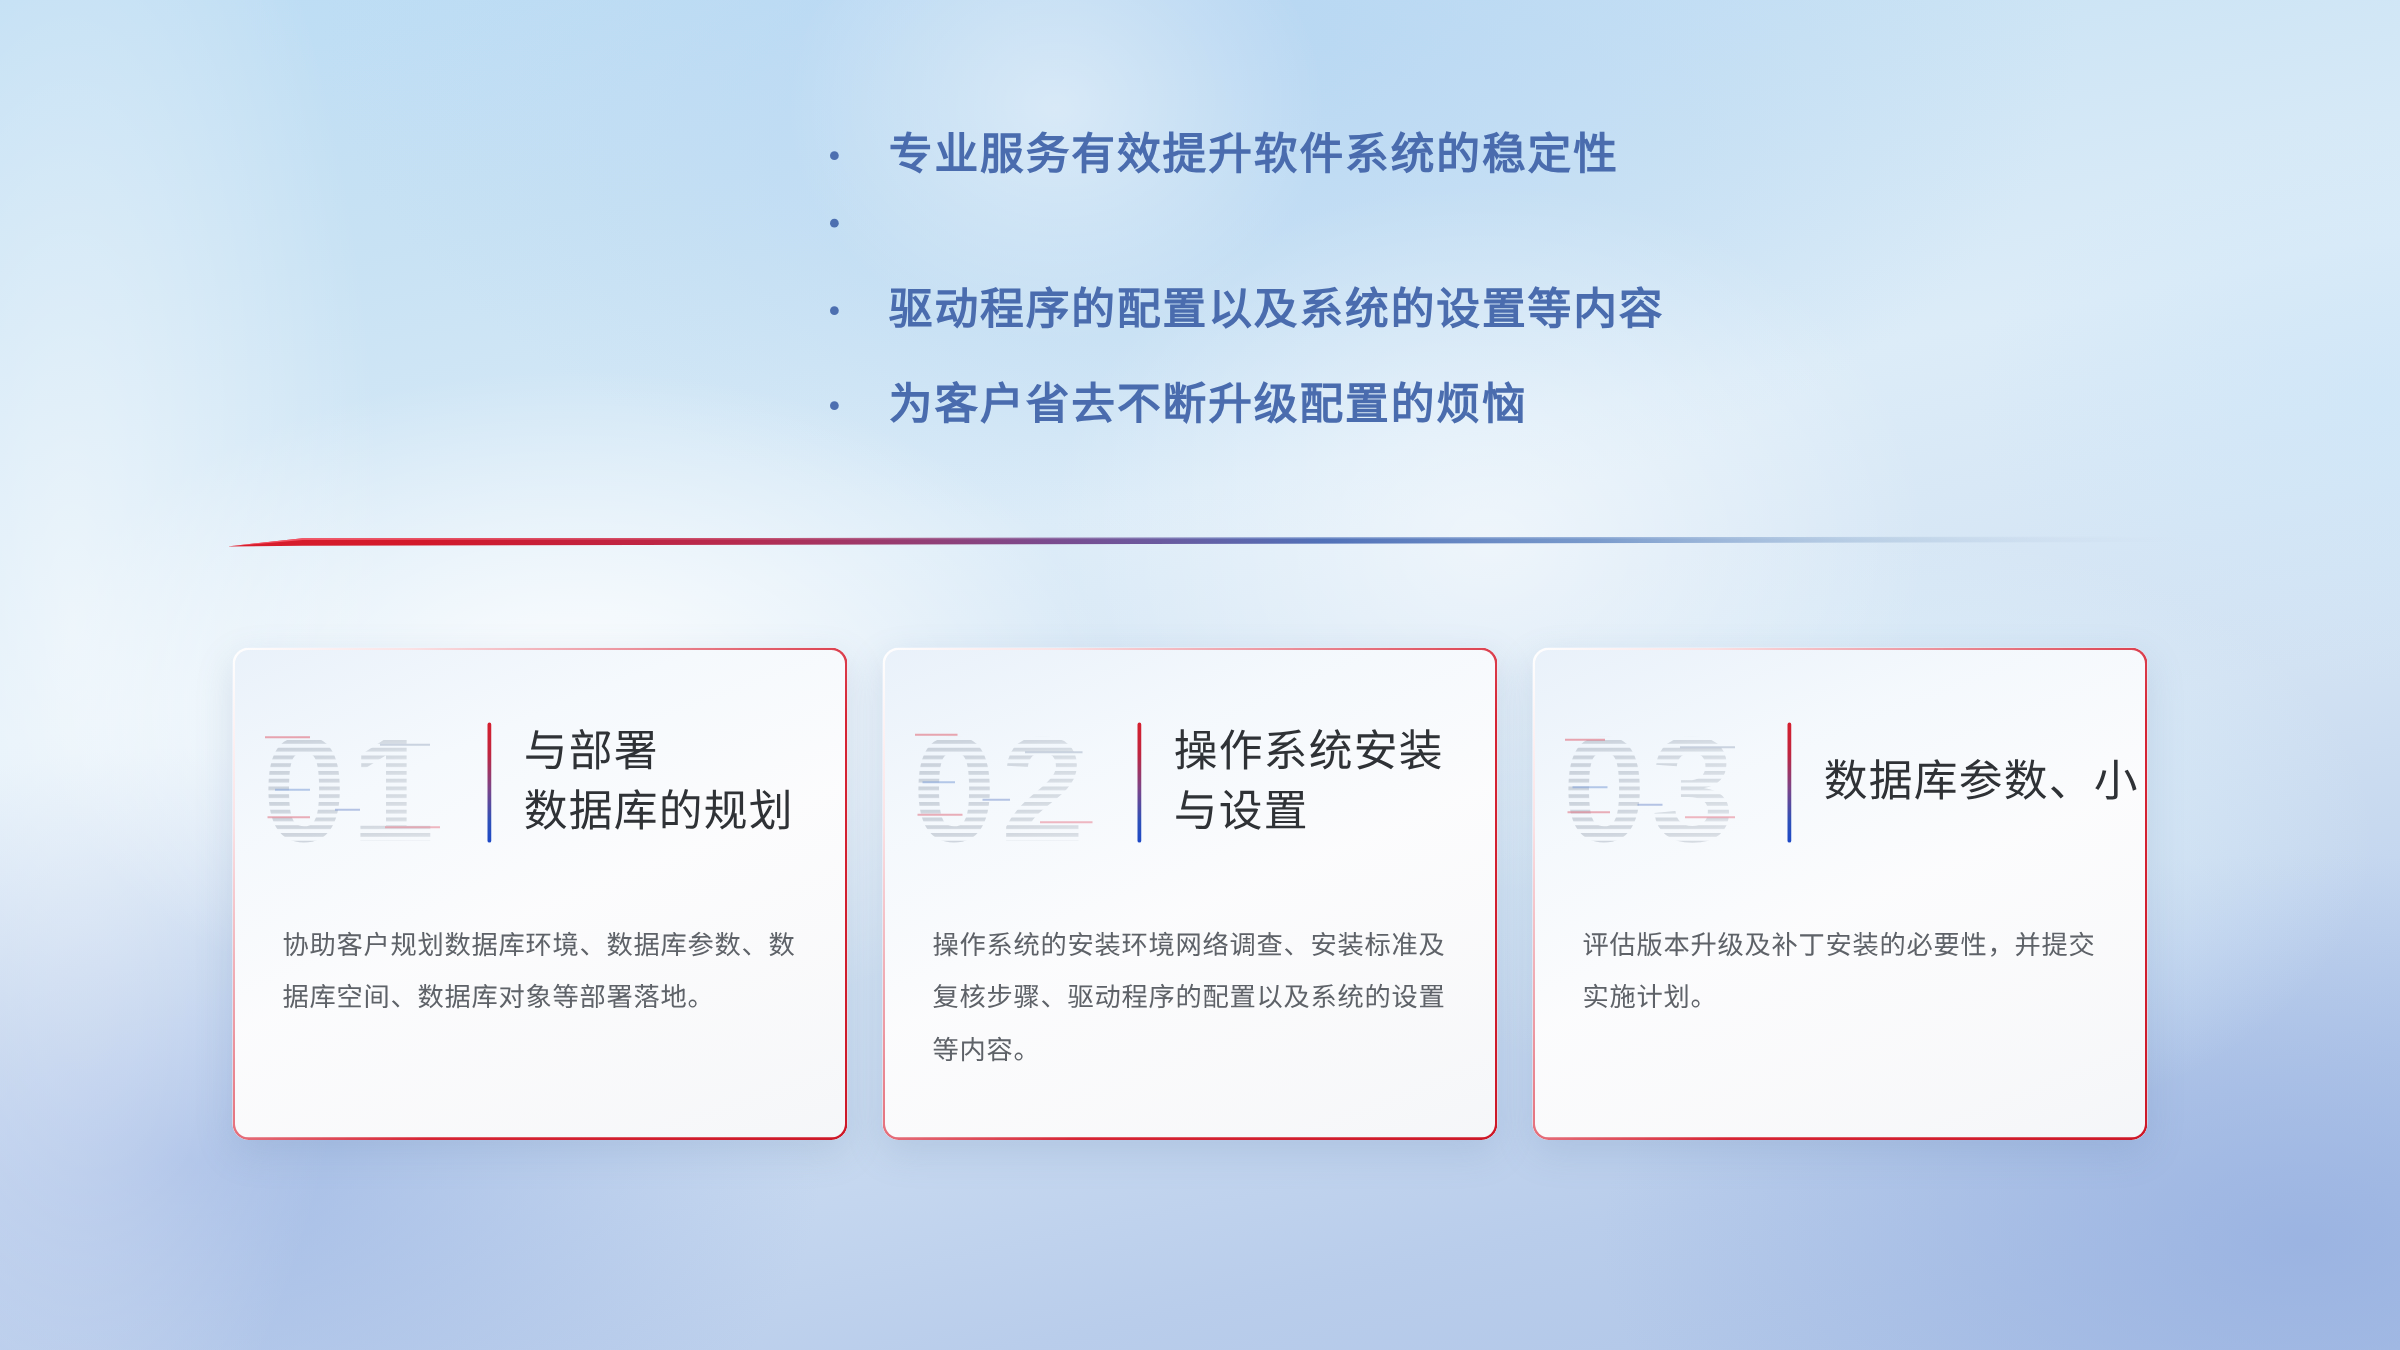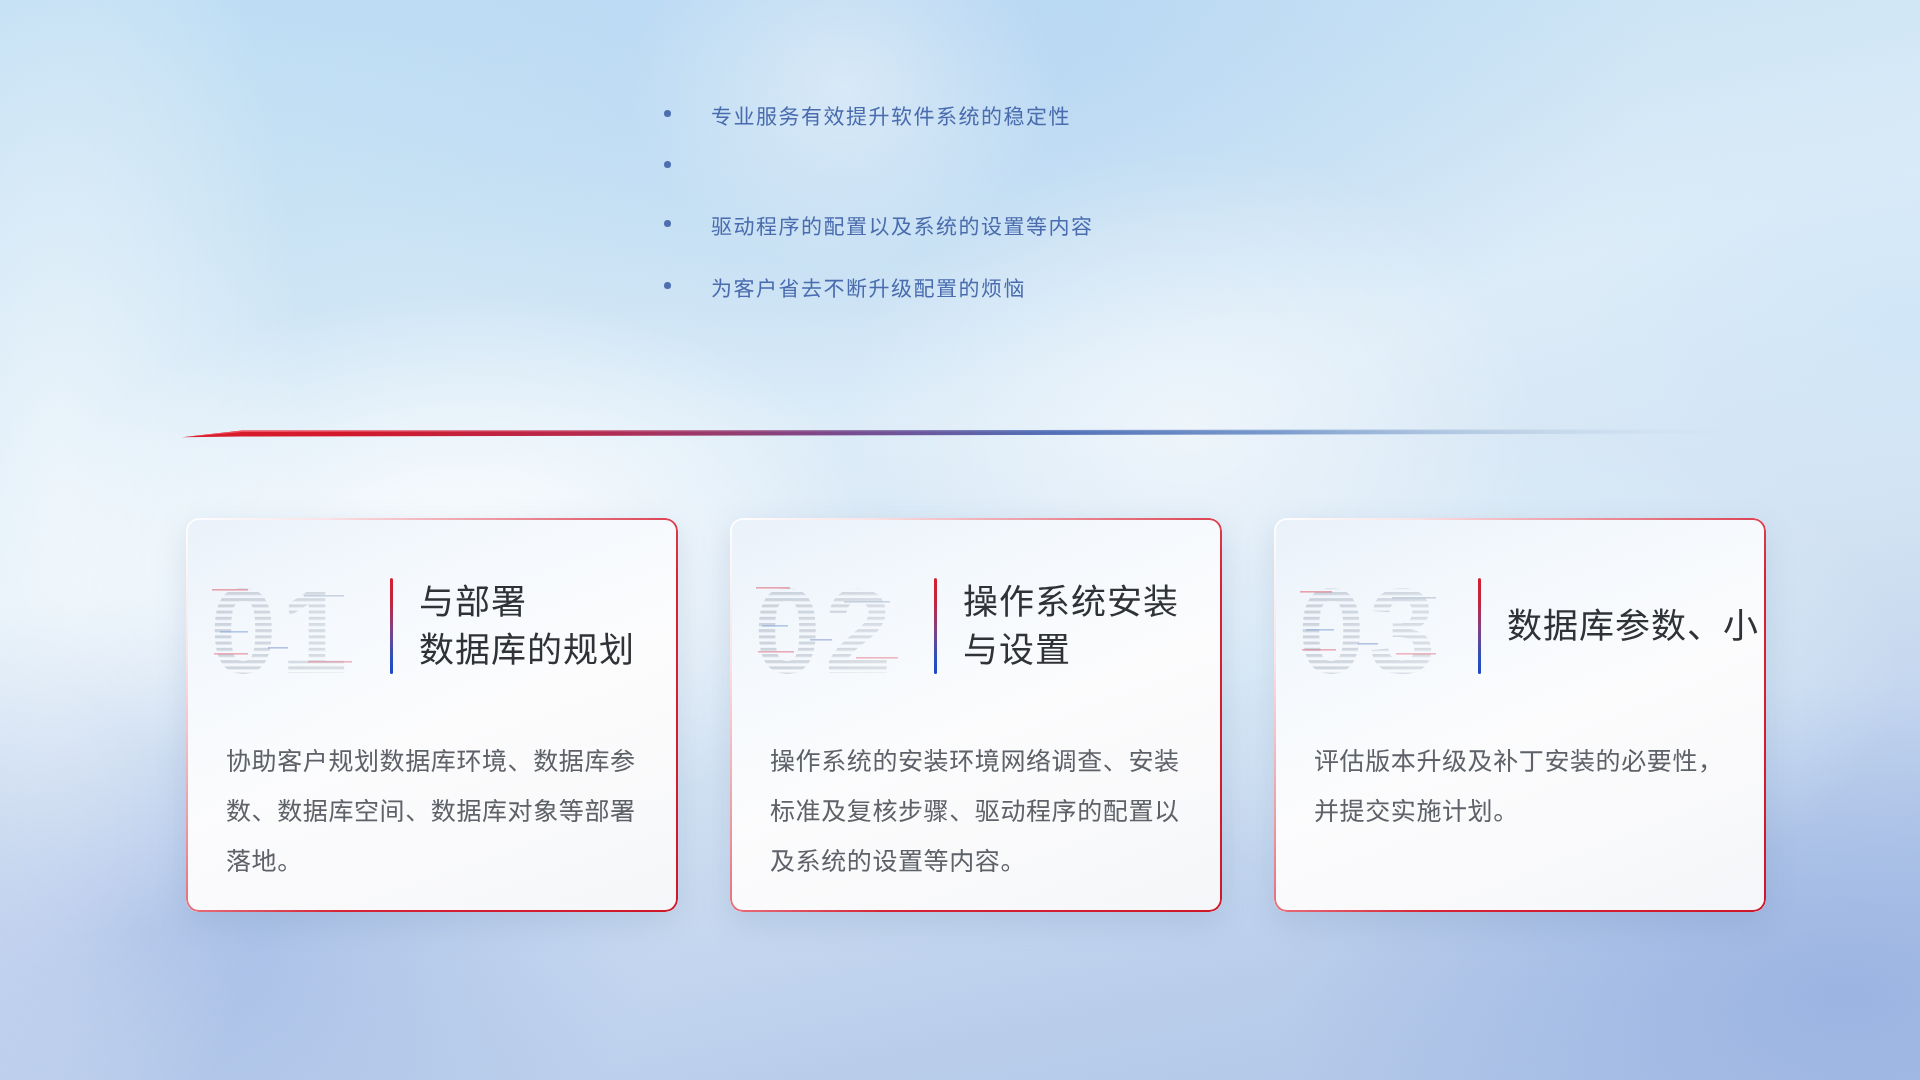--- a/index.html
+++ b/index.html
@@ -57,43 +57,43 @@
   .bullet-dot {
     width: 7px; height: 7px;
     border-radius: 50%;
     background: #4d6fb0;
     margin-right: 40px;
     flex: 0 0 auto;
     position: relative;
     top: -7px;
   }
   .bullet-text {
-    font-size: 21px;
-    font-weight: 400;
+    font-size: 35px;
+    font-weight: 700;
     color: #4a6cae;
     letter-spacing: 1.5px;
     line-height: 1;
     white-space: nowrap;
   }
 
   
   #divider {
     position: absolute;
     left: 182px; top: 424px;
     width: 1565px; height: 20px;
   }
   #divider svg { display: block; width: 100%; height: 100%; }
 
   
   #cards {
     position: absolute;
     left: 186px; top: 518px;
     width: 1588px; height: 394px;
     display: flex;
-    gap: 52px;
+    gap: 28px;
   }
   .card {
     position: relative;
     width: 492px;
     height: 394px;
     border-radius: 13px;
     background:
       linear-gradient(158deg,
         rgba(233,241,250,0.96) 0%,
         rgba(245,249,253,0.97) 26%,
@@ -153,21 +153,21 @@
     font-weight: 400;
     color: #2f3236;
     line-height: 1.36;
     letter-spacing: 1px;
     flex: 1 1 auto;
   }
   .card-body {
     position: absolute;
     left: 40px; right: 34px;
     top: 218px;
-    font-size: 25px;
+    font-size: 21px;
     color: #5e6268;
     line-height: 2.0;
     letter-spacing: 0.6px;
   }
 </style>
 </head>
 <body>
 
 <div id="bg"></div>
 

